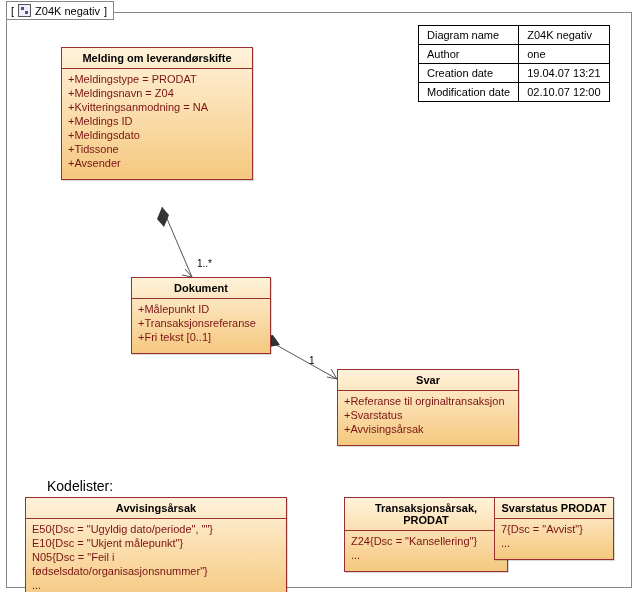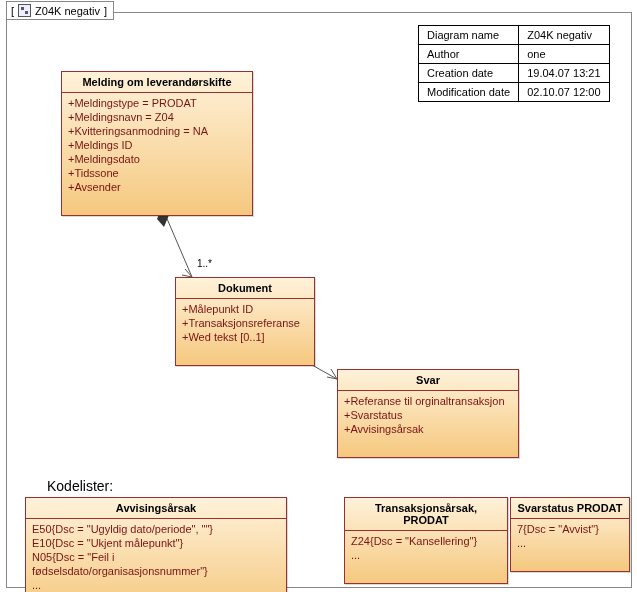--- a/index.html
+++ b/index.html
@@ -78,21 +78,21 @@
     box-shadow: 1px 1px 0 rgba(0,0,0,0.15);
   }
   .umlclass .title {
     text-align: center;
     font-weight: bold;
     padding: 4px 6px;
     border-bottom: 1px solid #9a2f2f;
     font-size: 11px;
   }
   .umlclass .attrs {
-    padding: 3px 6px 21px 6px;
+    padding: 3px 6px 9px 6px;
     color: #7a1313;
     font-size: 11px;
     line-height: 14px;
   }
   .umlclass .attrs div::before { content: ""; }
 
   svg.lines {
     position: absolute;
     left: 0; top: 0;
     width: 624px;
@@ -145,39 +145,39 @@
       <polyline points="178,256 185,264 175,262" fill="none" stroke="#555" stroke-width="1"></polyline>
 
       <line x1="255" y1="324" x2="330" y2="366" stroke="#555" stroke-width="1"></line>
       <polygon points="255,324 262,334 273,332 266,322" fill="#333"></polygon>
       <polyline points="320,364 330,366 324,356" fill="none" stroke="#555" stroke-width="1"></polyline>
     </svg>
 
     <div class="mult-label" style="left:190px; top:245px;">1..*</div>
     <div class="mult-label" style="left:302px; top:342px;">1</div>
 
-    <div class="umlclass" style="left:54px; top:58px; width:190px;">
+    <div class="umlclass" style="left:54px; top:34px; width:190px;">
       <div class="title">Melding om leverandørskifte</div>
       <div class="attrs">
         <div>+Meldingstype = PRODAT</div>
         <div>+Meldingsnavn = Z04</div>
         <div>+Kvitteringsanmodning = NA</div>
         <div>+Meldings ID</div>
         <div>+Meldingsdato</div>
         <div>+Tidssone</div>
         <div>+Avsender</div>
       </div>
     </div>
 
-    <div class="umlclass" style="left:124px; top:264px; width:138px;margin-left:44px;">
+    <div class="umlclass" style="left:124px; top:264px; width:138px;">
       <div class="title">Dokument</div>
       <div class="attrs">
         <div>+Målepunkt ID</div>
         <div>+Transaksjonsreferanse</div>
-        <div>+Wed tekst [0..1]</div>
+        <div>+Fri tekst [0..1]</div>
       </div>
     </div>
 
     <div class="umlclass" style="left:330px; top:356px; width:180px;">
       <div class="title">Svar</div>
       <div class="attrs">
         <div>+Referanse til orginaltransaksjon</div>
         <div>+Svarstatus</div>
         <div>+Avvisingsårsak</div>
       </div>
@@ -196,21 +196,21 @@
     </div>
 
     <div class="umlclass" style="left:302px; top:484px; width:162px;margin-left:35px;">
       <div class="title">Transaksjonsårsak, PRODAT</div>
       <div class="attrs">
         <div>Z24{Dsc = "Kansellering"}</div>
         <div>...</div>
       </div>
     </div>
 
-    <div class="umlclass" style="left:487px; top:484px; width:118px;margin-left:16px;">
+    <div class="umlclass" style="left:487px; top:484px; width:118px;">
       <div class="title">Svarstatus PRODAT</div>
       <div class="attrs">
         <div>7{Dsc = "Avvist"}</div>
         <div>...</div>
       </div>
     </div>
 
   </div>
 </div>
 

